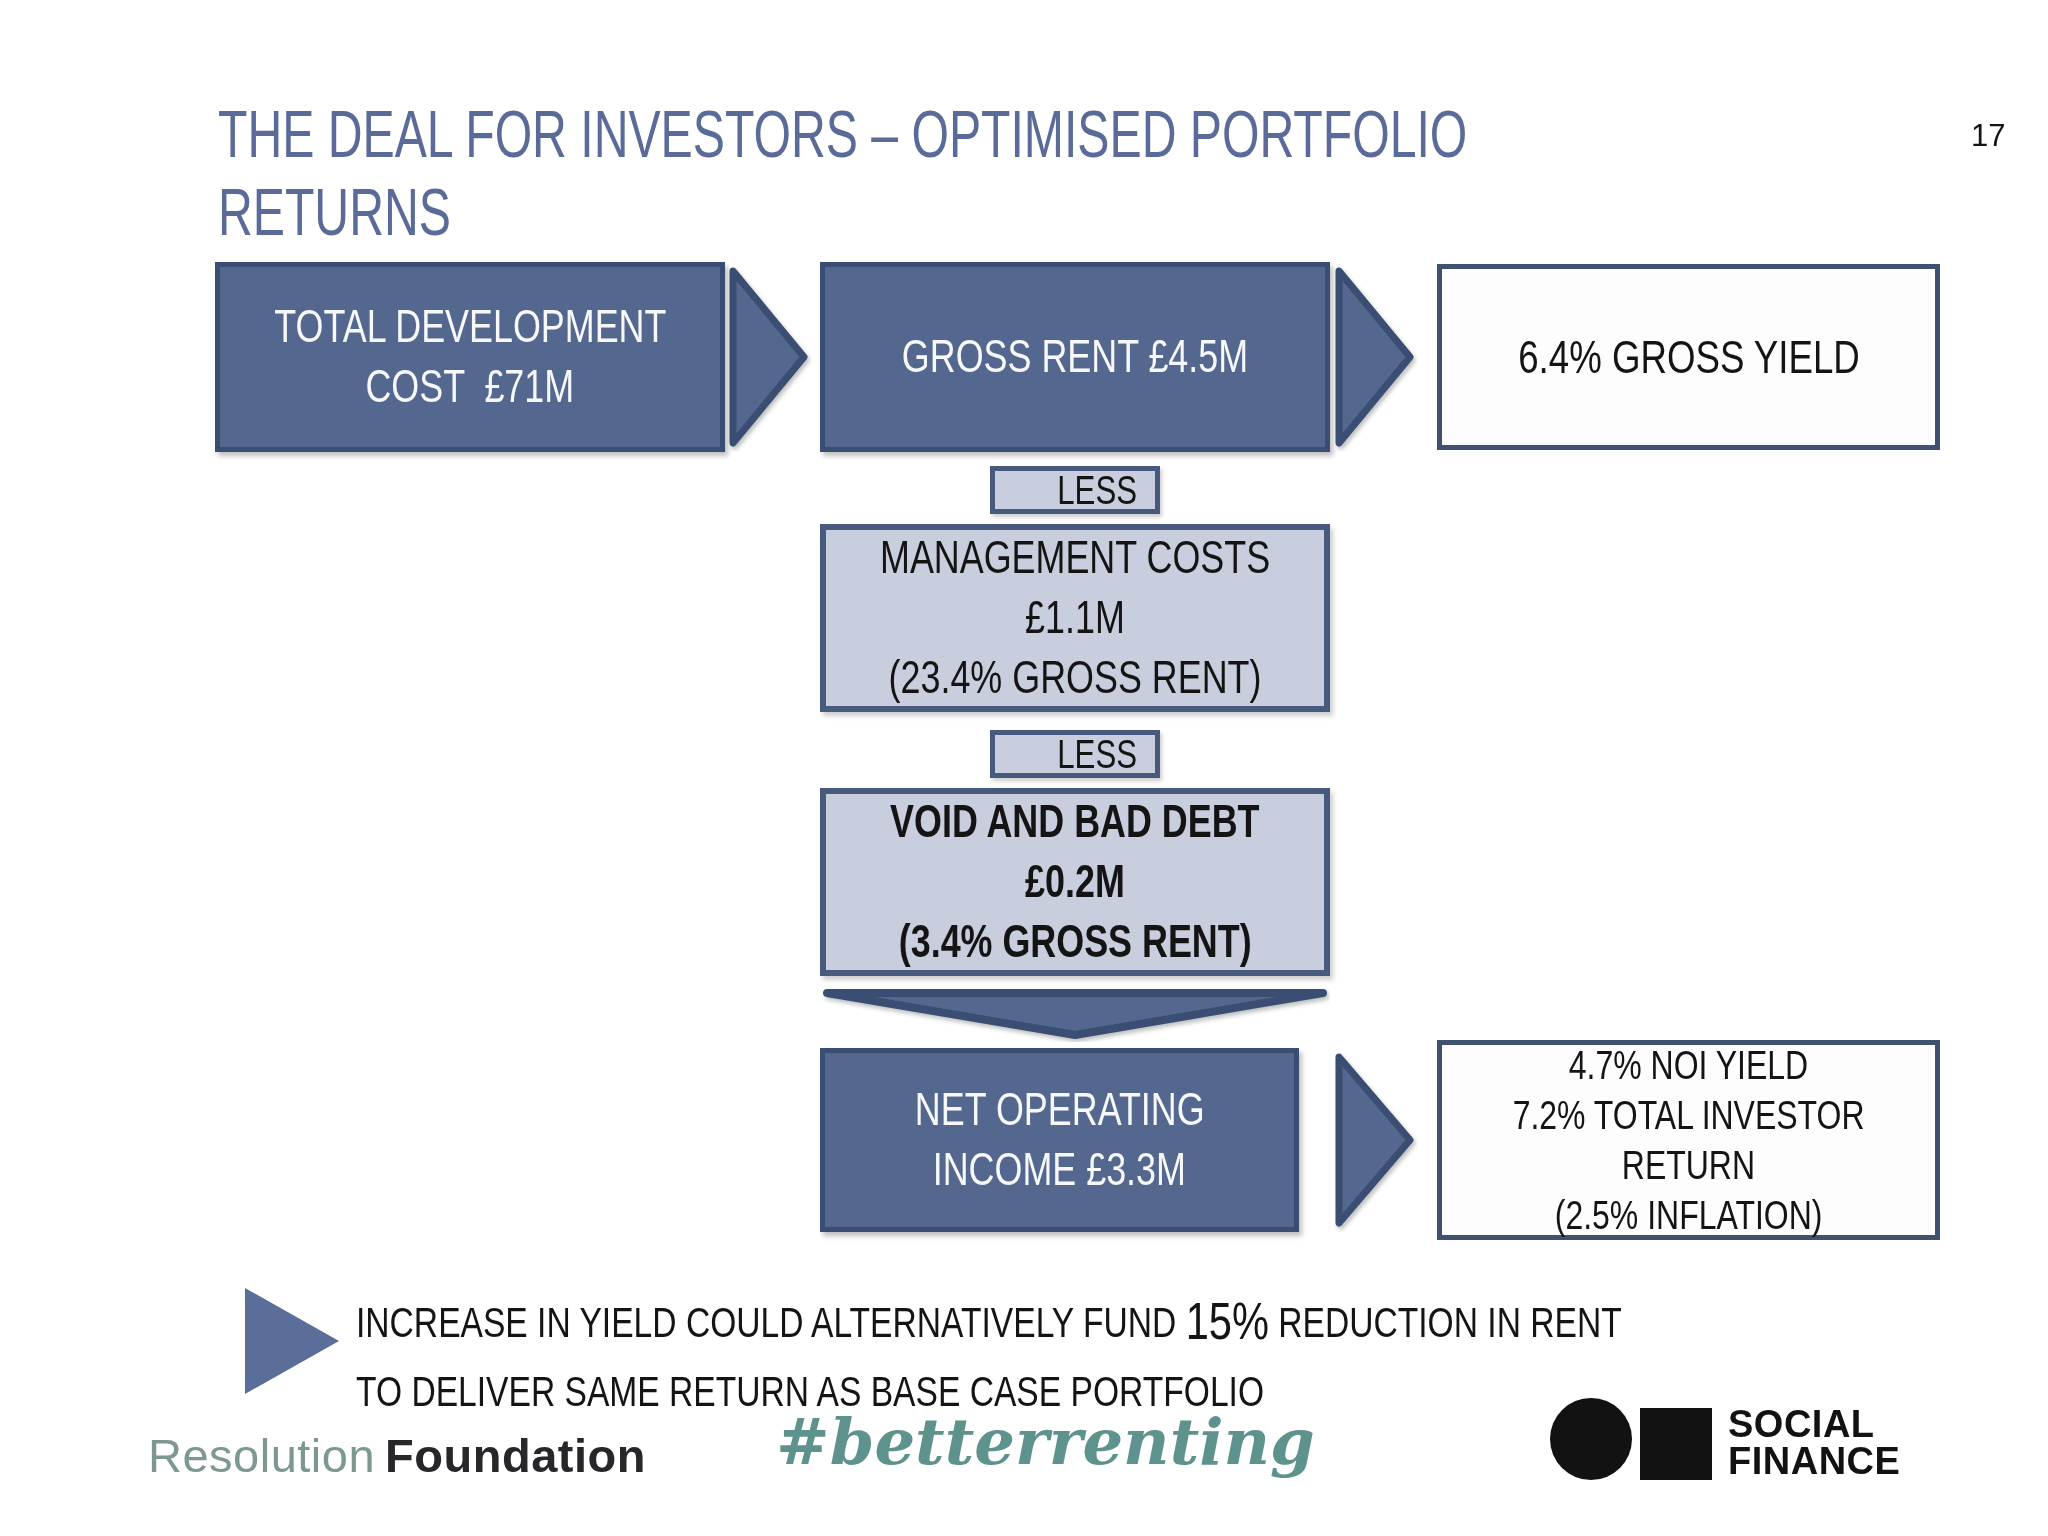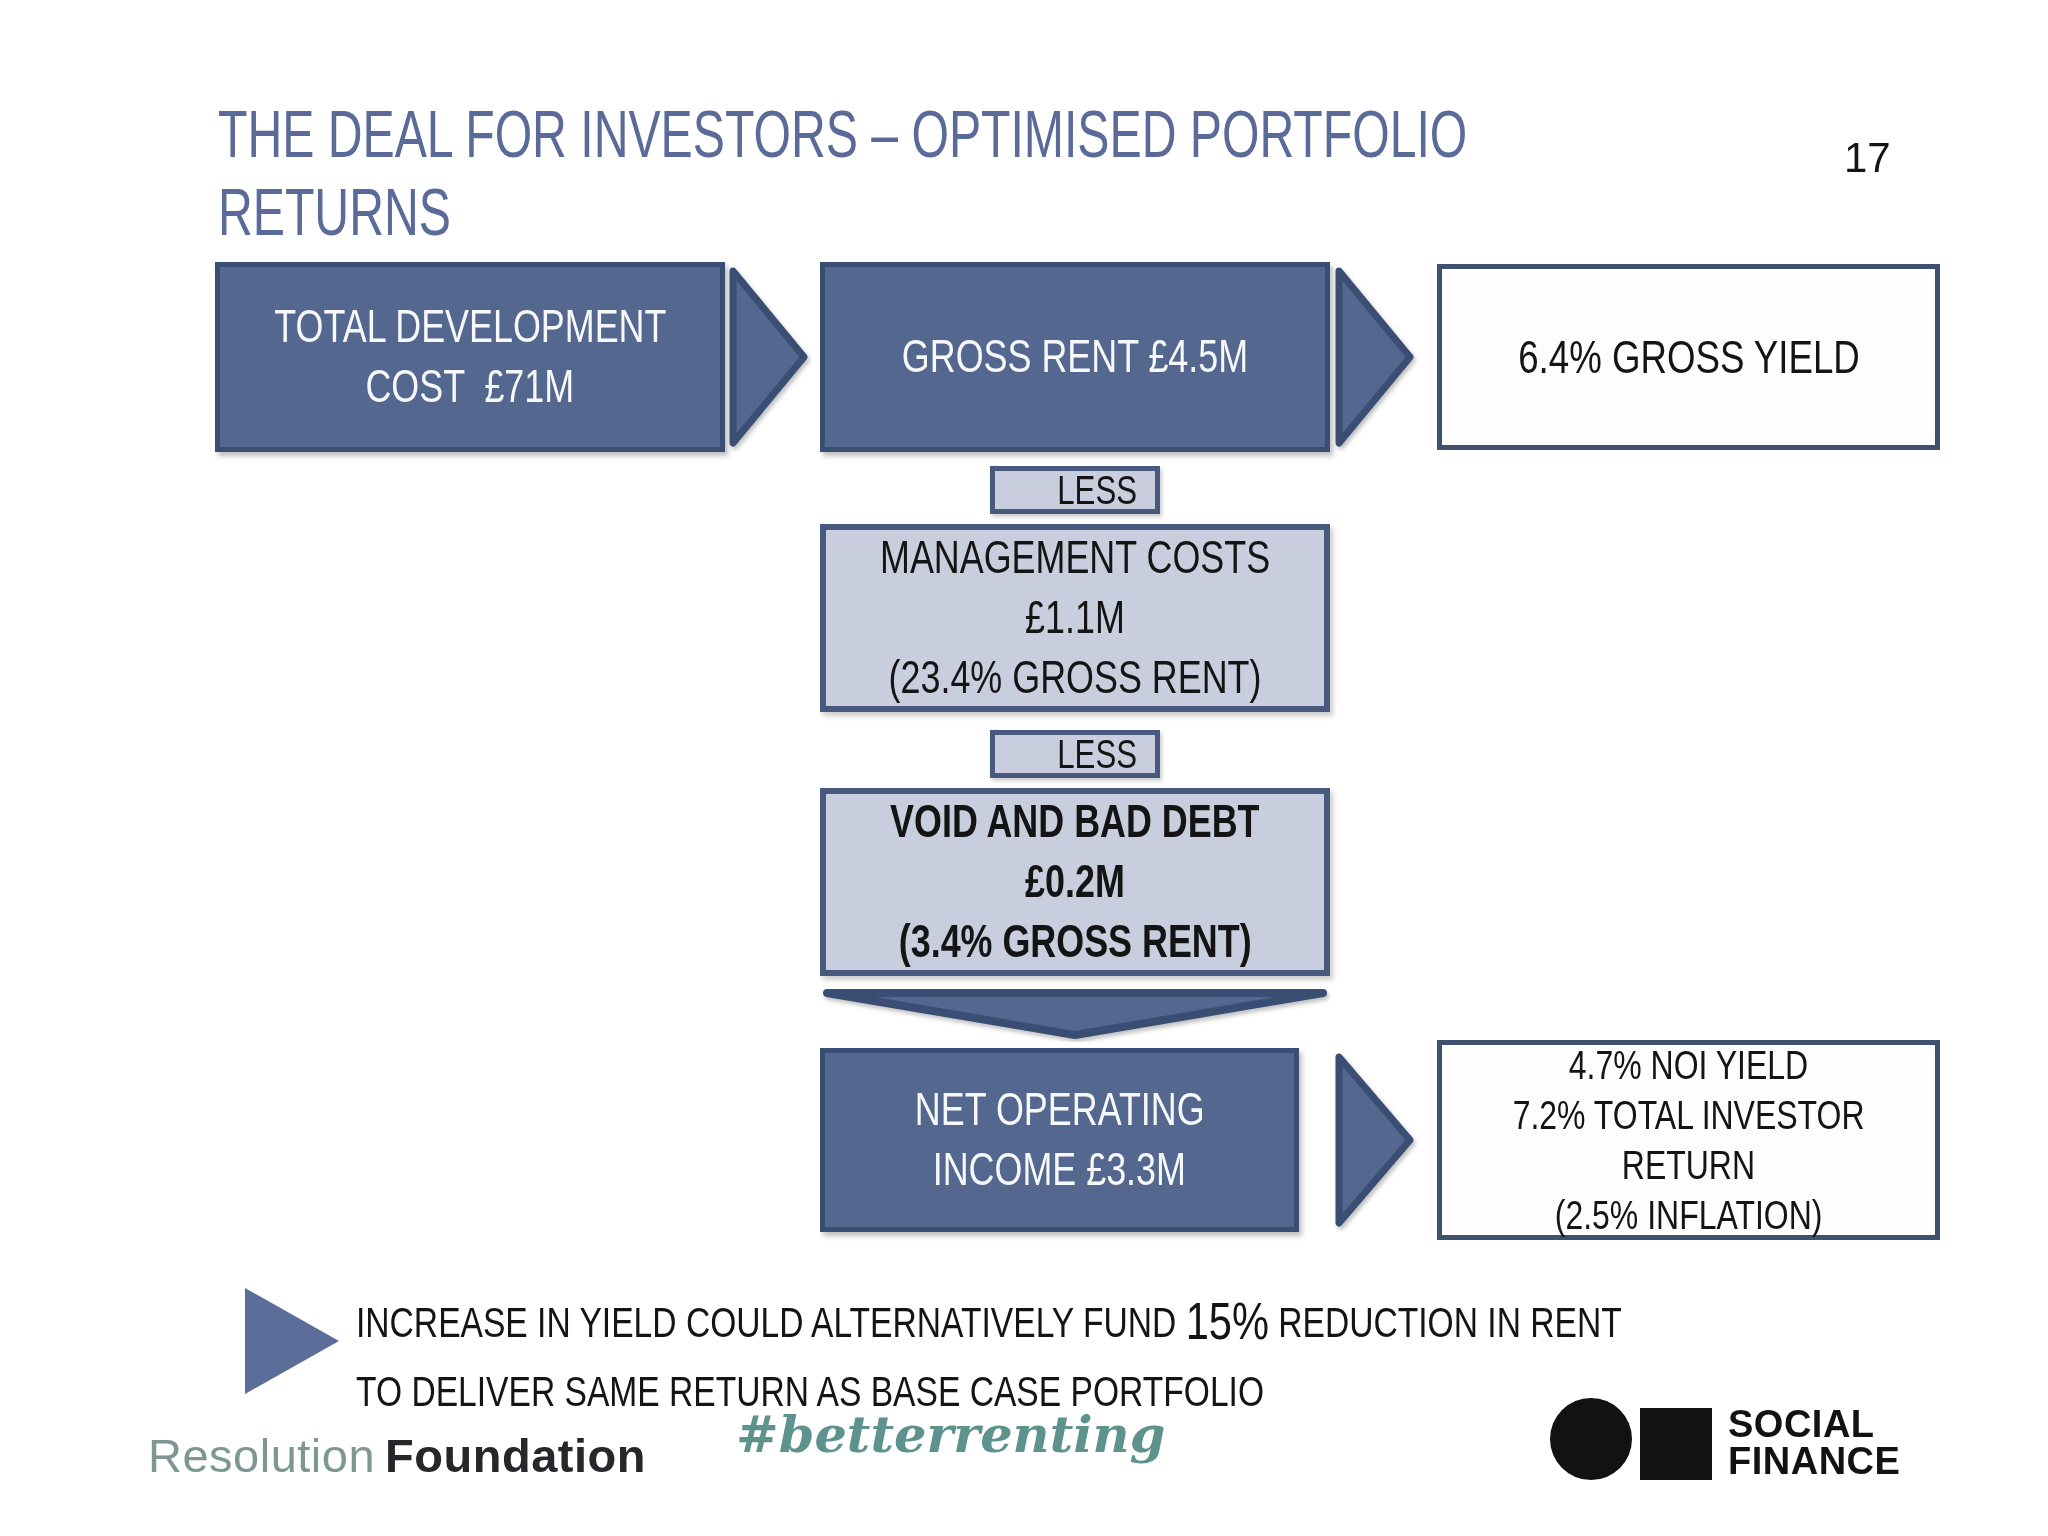--- a/index.html
+++ b/index.html
@@ -36,25 +36,24 @@
     line-height: 1.18;
   }
   .title .tline {
     display: block;
     white-space: pre;
     transform: scaleX(0.73);
     transform-origin: left center;
   }
   .page-num {
     position: absolute;
-    left: 1844px;
+    left: 1971px;
     top: 118px;
-    font-size: 42px;
-    color: var(--ink);
-    margin-top: 16px;
+    font-size: 31px;
+    color: var(--ink);
   }
   
   .fbox {
     position: absolute;
     display: flex;
     flex-direction: column;
     align-items: center;
     justify-content: center;
     text-align: center;
   }
@@ -123,26 +122,26 @@
     position: absolute;
     left: 148px;
     top: 1428px;
     font-size: 47px;
     letter-spacing: 0.5px;
   }
   .res-word1 { color: var(--res-gray); font-weight: 500; }
   .res-word2 { color: #26262b; font-weight: 600; margin-left: 10px; }
   .hashtag {
     position: absolute;
-    left: 736px;
+    left: 776px;
     top: 1404px;
     font-family: "DejaVu Serif", serif;
     font-style: italic;
     font-weight: bold;
-    font-size: 51px;
+    font-size: 64px;
     color: var(--teal);
   }
   .sf-logo {
     position: absolute;
     left: 1550px;
     top: 1398px;
     display: flex;
     align-items: flex-end;
   }
   .sf-circle {

